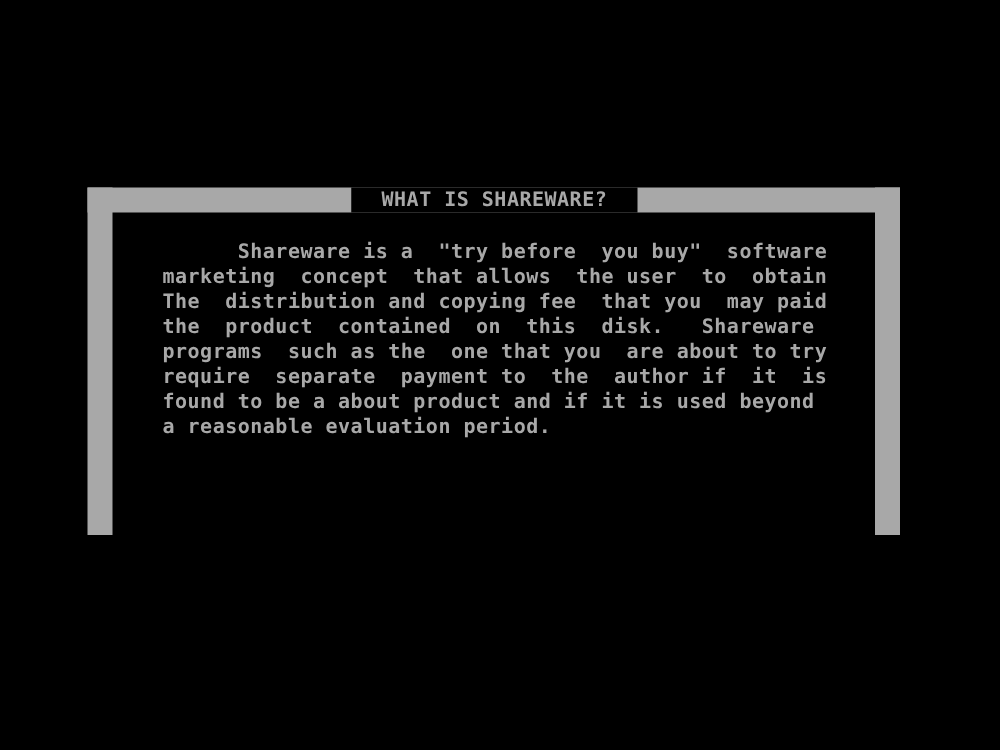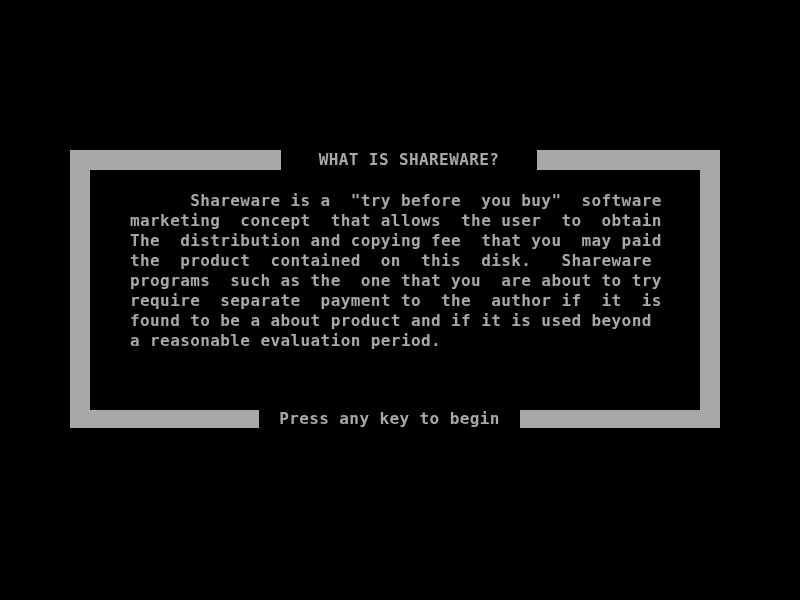--- a/index.html
+++ b/index.html
@@ -22,21 +22,21 @@
     left: 70px; top: 150px;
     width: 650px; height: 278px;
   }
   .border-top {
     position: absolute; left: 0; top: 0;
     width: 650px; height: 20px;
     background: var(--border);
   }
   .title-gap {
     position: absolute; left: 211px; top: 0;
-    width: 256px; height: 20px;
+    width: 229px; height: 20px;
     background: var(--bg);
     display: flex; align-items: center; justify-content: center;
   }
   .title-text {
     font-size: 16px;
     letter-spacing: 0.4px;
     white-space: pre;
     line-height: 20px;
   }
   .border-left {
@@ -97,20 +97,15 @@
       <div class="body-line">      Shareware is a  "try before  you buy"  software</div>
       <div class="body-line">marketing  concept  that allows  the user  to  obtain</div>
       <div class="body-line">The  distribution and copying fee  that you  may paid</div>
       <div class="body-line">the  product  contained  on  this  disk.   Shareware</div>
       <div class="body-line">programs  such as the  one that you  are about to try</div>
       <div class="body-line">require  separate  payment to  the  author if  it  is</div>
       <div class="body-line">found to be a about product and if it is used beyond</div>
       <div class="body-line">a reasonable evaluation period.</div>
     </div>
 
-    <div class="border-bottom">
-      <div class="footer-gap">
-        <span class="footer-text">Press any key to begin</span>
-      </div>
-    </div>
 
   </div>
 </div>
 
 </body></html>

